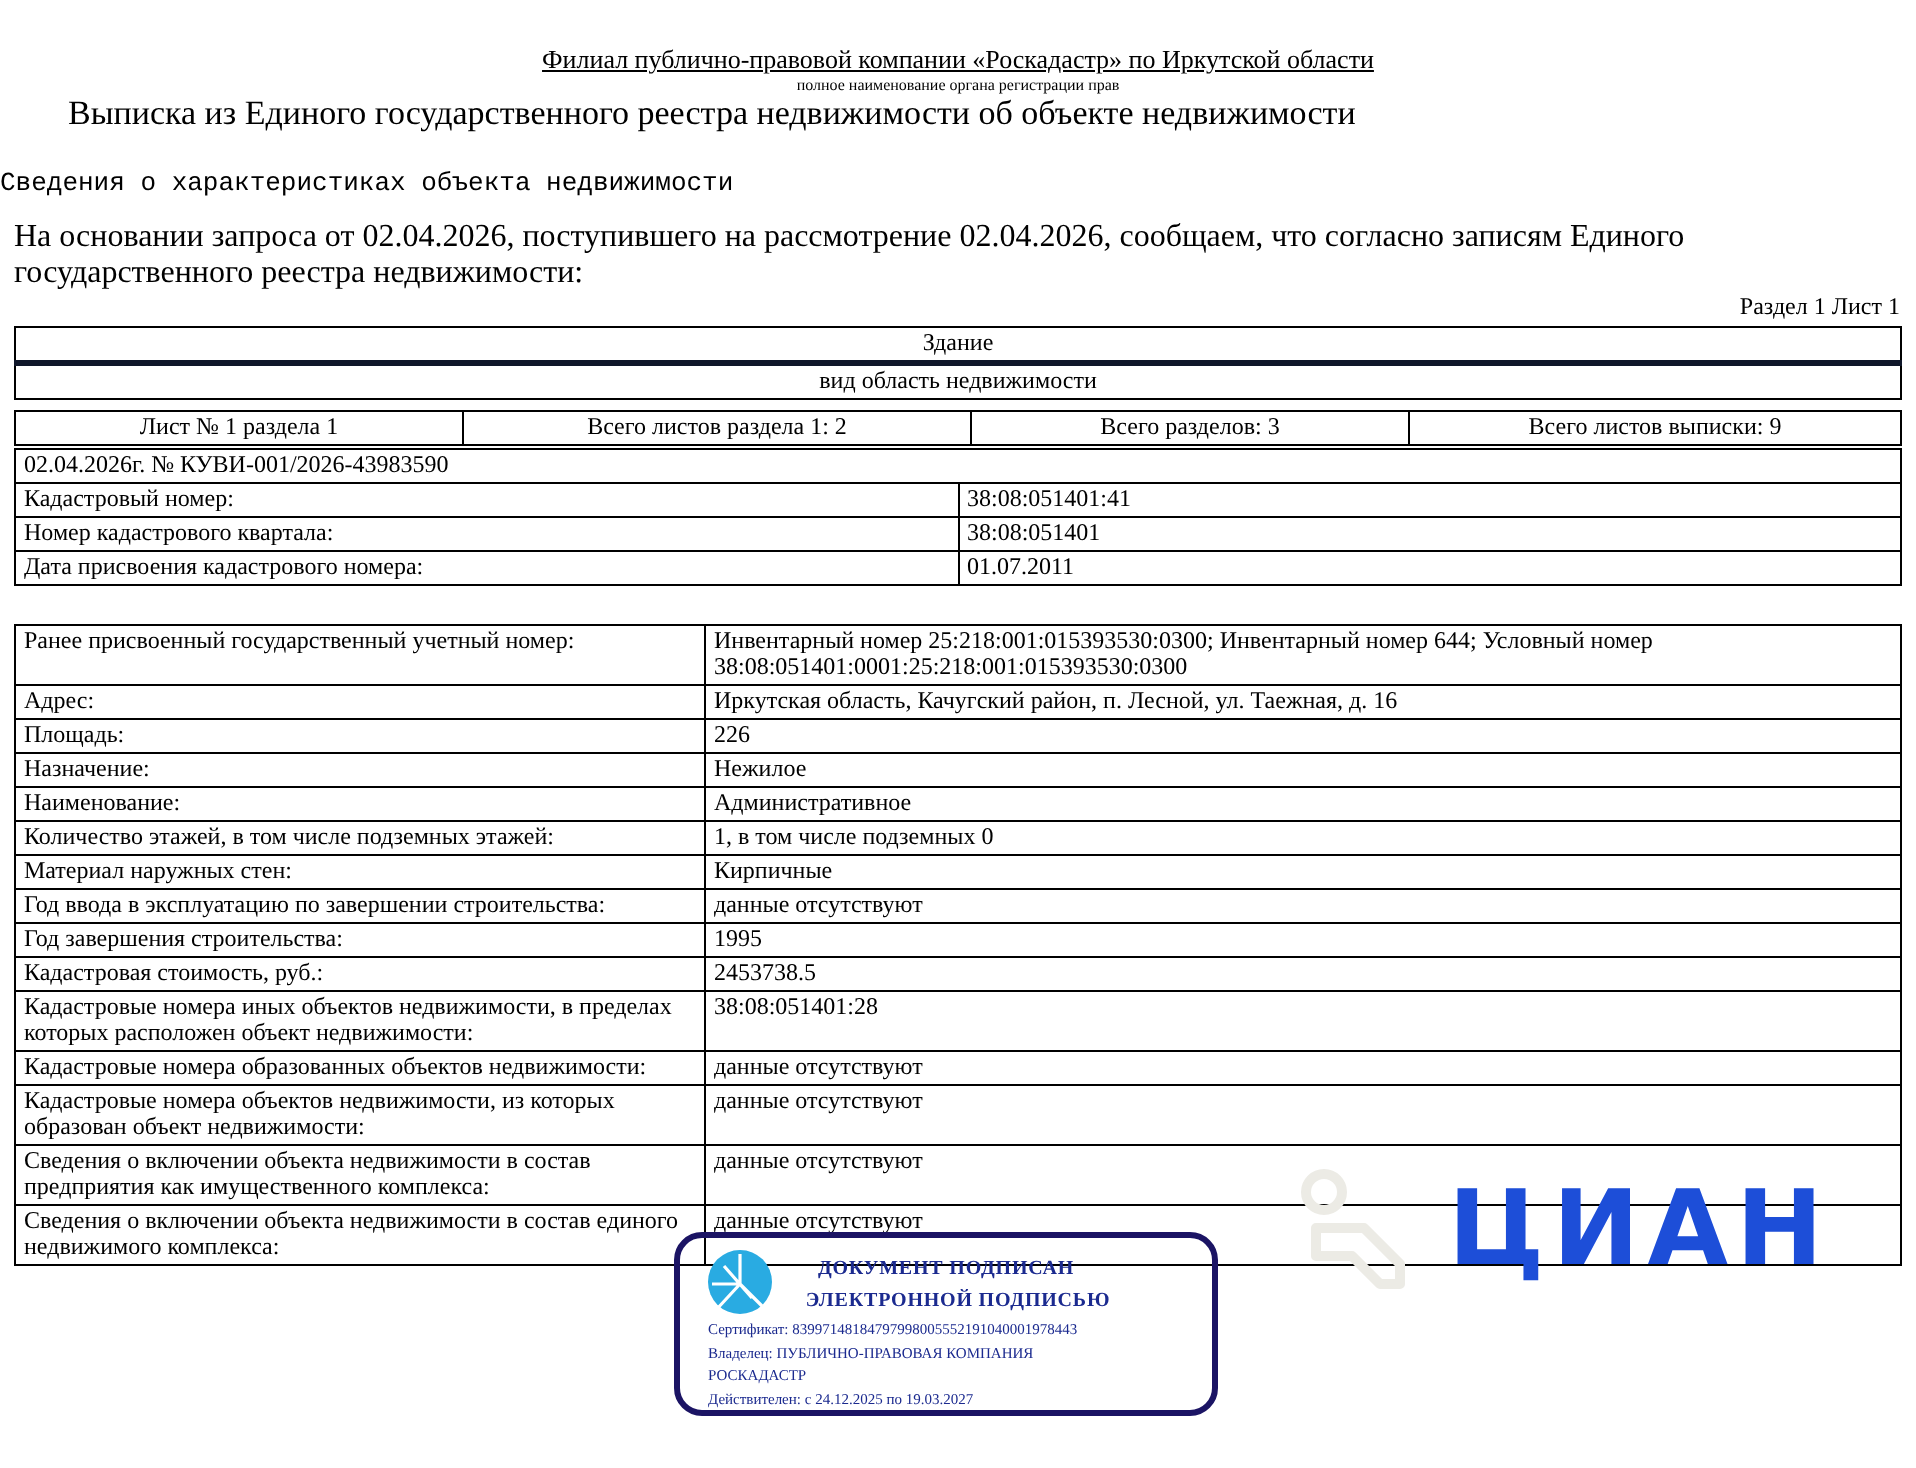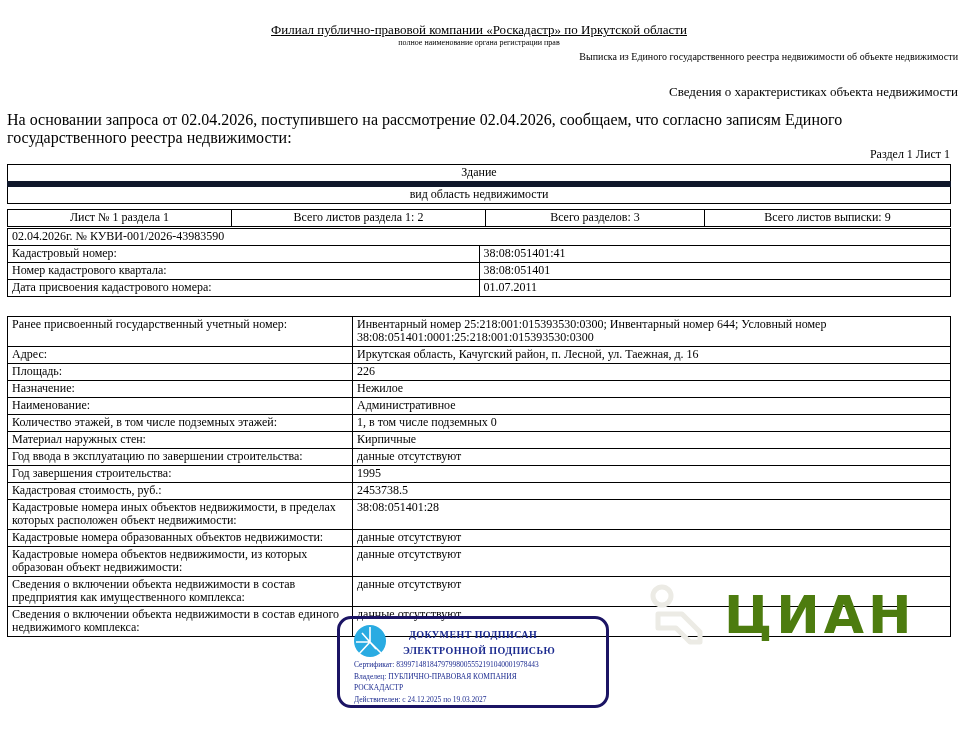--- a/index.html
+++ b/index.html
@@ -4,31 +4,31 @@
 <style>
   * { margin:0; padding:0; box-sizing:border-box; }
   html,body { background:#ffffff; }
   .page {
     position:relative; width:958px; height:734px; background:#fff;
     font-family:"Liberation Serif", serif; color:#000; overflow:hidden;
   }
   
   .org-name { margin-top:22px; text-align:center; font-size:13px; text-decoration:underline; }
   .org-caption { text-align:center; font-size:8px; line-height:10px; }
-  .doc-title { text-align:right; font-size:10px; line-height:15px; margin-top:1px; }
-  .section-title { text-align:right; font-size:13px; margin-top:20px; }
+  .doc-title { text-align:left; font-size:17px; line-height:15px; margin-top:1px;padding-left:34px; }
+  .section-title { text-align:left; font-size:13px; margin-top:20px;font-family:Liberation Mono, monospace; }
   .request-line { font-size:16px; margin-top:11px; padding:0 7px; }
   .section-page { font-size:12px; text-align:right; padding-right:8px; line-height:14px; }
   
   table { border-collapse:collapse; margin-left:7px; width:944px; table-layout:fixed; }
   table, td { border:1.5px solid #000; }
   td { font-size:12px; line-height:13px; padding:1px 4px 2px 4px; vertical-align:top; }
   .t-object { margin-top:3px; }
   .t-object td { text-align:center; border:none; }
-  .t-object tr:first-child td { border-bottom:6px solid #0f172a;text-align:center; }
+  .t-object tr:first-child td { border-bottom:3px solid #0f172a;text-align:center; }
   .t-sheet { margin-top:5px; }
   .t-sheet td { text-align:center; }
   .t-top { margin-top:1px; }
   .t-main { margin-top:19px; }
   td.lbl { width:345px; }
   
   .sig-table { position:absolute; top:650px; left:7px; width:926px; margin:0; z-index:2; background:transparent; }
   .sig-table td { height:15px; text-align:center; }
   .sig-table td.sig-left { width:620px; }
   
@@ -41,21 +41,21 @@
   .stamp .s-head { position:absolute; left:0; width:100%; text-align:center;
     font-size:10px; font-weight:600; letter-spacing:.4px; }
   .stamp .s-head.l1 { top:10px; }
   .stamp .s-head.l2 { top:26px;padding-left:12px; }
   .stamp .s-small { position:absolute; left:14px; font-size:7.5px; line-height:11px; white-space:nowrap; }
   .stamp .s-cert { top:40px; }
   .stamp .s-owner { top:52px; white-space:normal; width:178px; }
   .stamp .s-valid { top:75px; }
   
   .watermark { position:absolute; left:648px; top:584px; z-index:1;
-    display:flex; align-items:center; gap:14px; color:#4d7c0f; }
+    display:flex; align-items:center; gap:14px; color:#1d4ed8; }
   .watermark .wm-text { font-family:"DejaVu Sans", sans-serif; font-weight:bold;
     font-size:52px; letter-spacing:4px; line-height:60px; }
 </style>
 </head>
 <body>
 
 <div class="page">
 
   <div class="org-name">Филиал публично-правовой компании «Роскадастр» по Иркутской области</div>
   <div class="org-caption">полное наименование органа регистрации прав</div>

